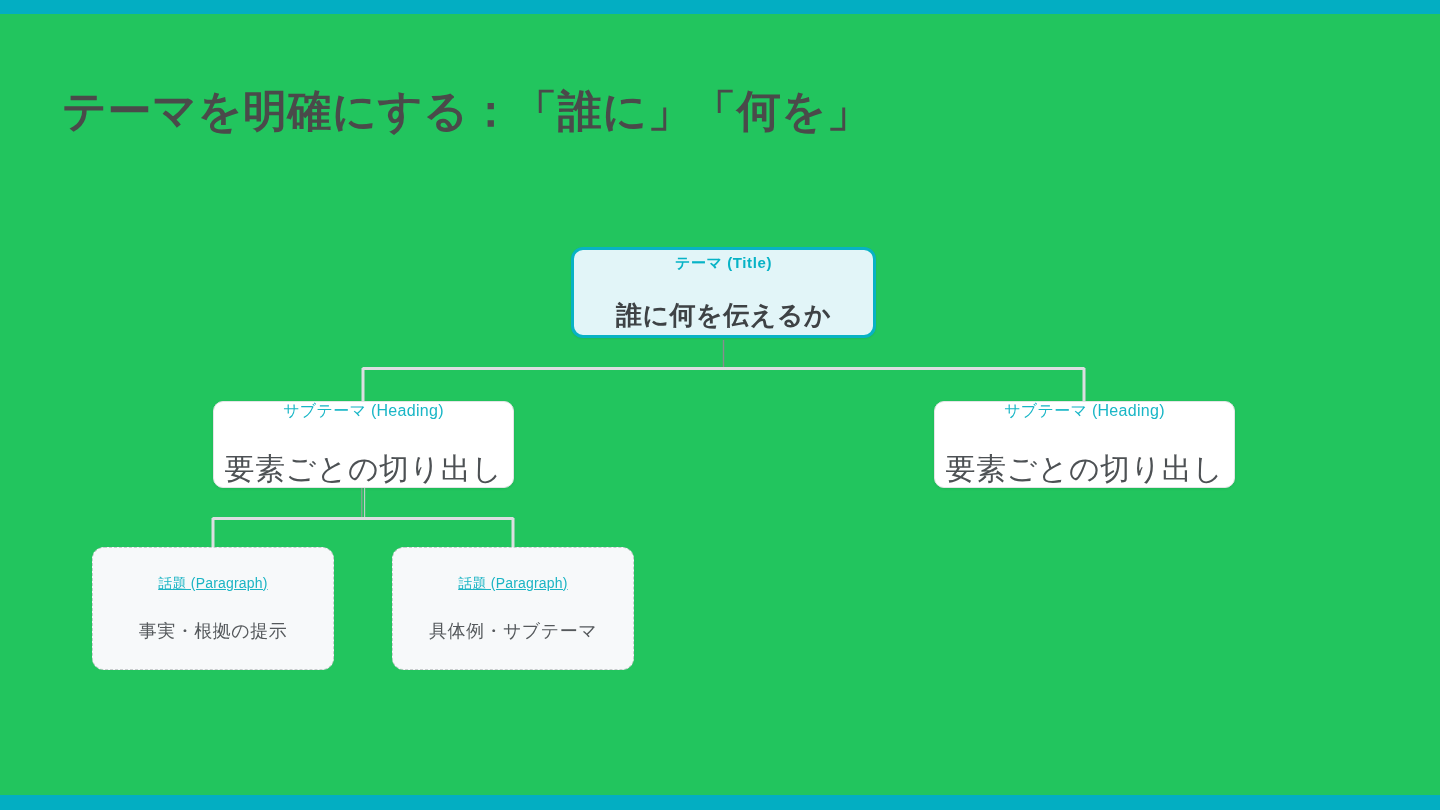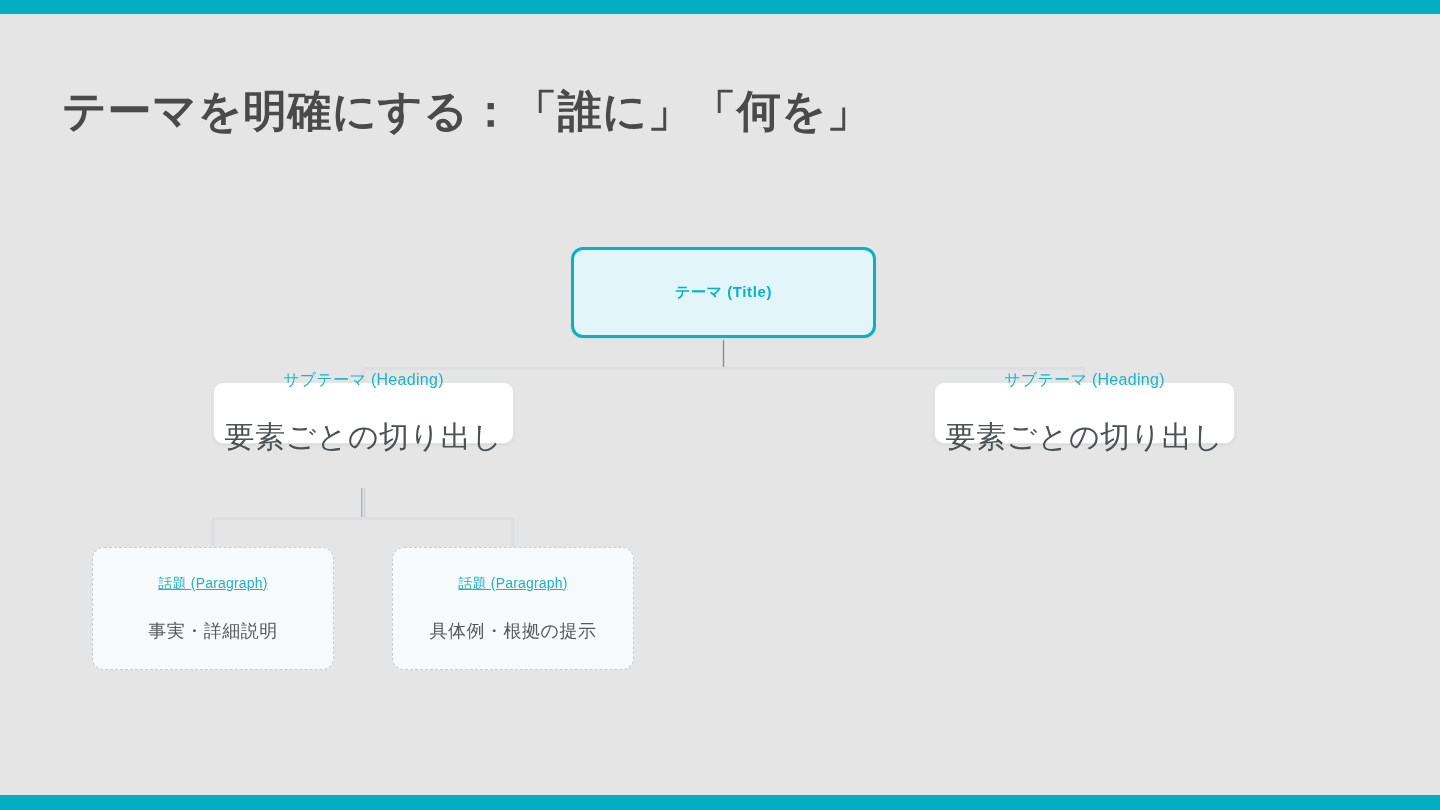--- a/index.html
+++ b/index.html
@@ -10,21 +10,21 @@
     width: 1440px;
     height: 810px;
     background: #ffffff;
     font-family: "Liberation Sans", "DejaVu Sans", sans-serif;
     overflow: hidden;
     position: relative;
   }
   .slide {
     position: absolute;
     inset: 0;
-    background: #e5e5e5;
+    background: #22c55e;
   }
   .bar-top {
     position: absolute;
     left: 0;
     top: 0;
     width: 1440px;
     height: 14px;
     background: #03aec2;
   }
   .bar-bottom {
@@ -104,22 +104,22 @@
   .node-title .body {
     font-size: 26px;
     font-weight: bold;
     color: #3e4245;
     letter-spacing: 0.5px;
   }
 
   
   .node-heading {
     width: 301px;
-    height: 62px;
-    top: 382px;
+    height: 87px;
+    top: 401px;
     border: 1px solid #e3e5e6;
     border-radius: 10px;
     background: #ffffff;
     box-shadow: 0 1px 3px rgba(0,0,0,0.07);
   }
   .node-heading.left  { left: 213px; }
   .node-heading.right { left: 934px; }
   .node-heading .kicker {
     font-size: 16px;
     color: #19b6c6;
@@ -181,36 +181,37 @@
       <line x1="364.6" y1="488" x2="364.6" y2="518" stroke="#C9CCCE" stroke-width="1.1"></line>
 
       <line x1="212.5" y1="518.5" x2="513.5" y2="518.5" stroke="#DCDEE0" stroke-width="3"></line>
 
       <line x1="213" y1="518" x2="213" y2="548" stroke="#DCDEE0" stroke-width="3"></line>
       <line x1="513" y1="518" x2="513" y2="548" stroke="#DCDEE0" stroke-width="3"></line>
     </svg>
 
     <div class="node node-title">
       <div class="kicker">テーマ (Title)</div>
+      <div class="body">誰に何を伝えるか</div>
     </div>
 
     <div class="node node-heading left">
       <div class="kicker">サブテーマ (Heading)</div>
       <div class="body">要素ごとの切り出し</div>
     </div>
 
     <div class="node node-heading right">
       <div class="kicker">サブテーマ (Heading)</div>
       <div class="body">要素ごとの切り出し</div>
     </div>
 
     <div class="node node-paragraph p1">
       <div class="kicker">話題 (Paragraph)</div>
-      <div class="body">事実・詳細説明</div>
+      <div class="body">事実・根拠の提示</div>
     </div>
 
     <div class="node node-paragraph p2">
       <div class="kicker">話題 (Paragraph)</div>
-      <div class="body">具体例・根拠の提示</div>
+      <div class="body">具体例・サブテーマ</div>
     </div>
 
   </div>
 </div>
 
 </body></html>

